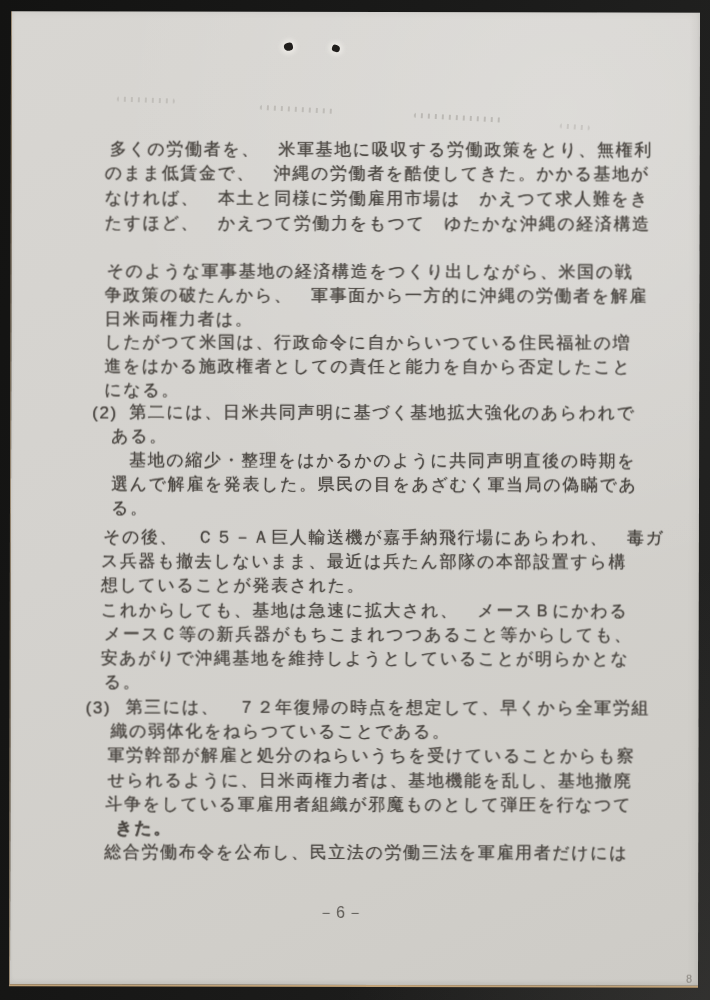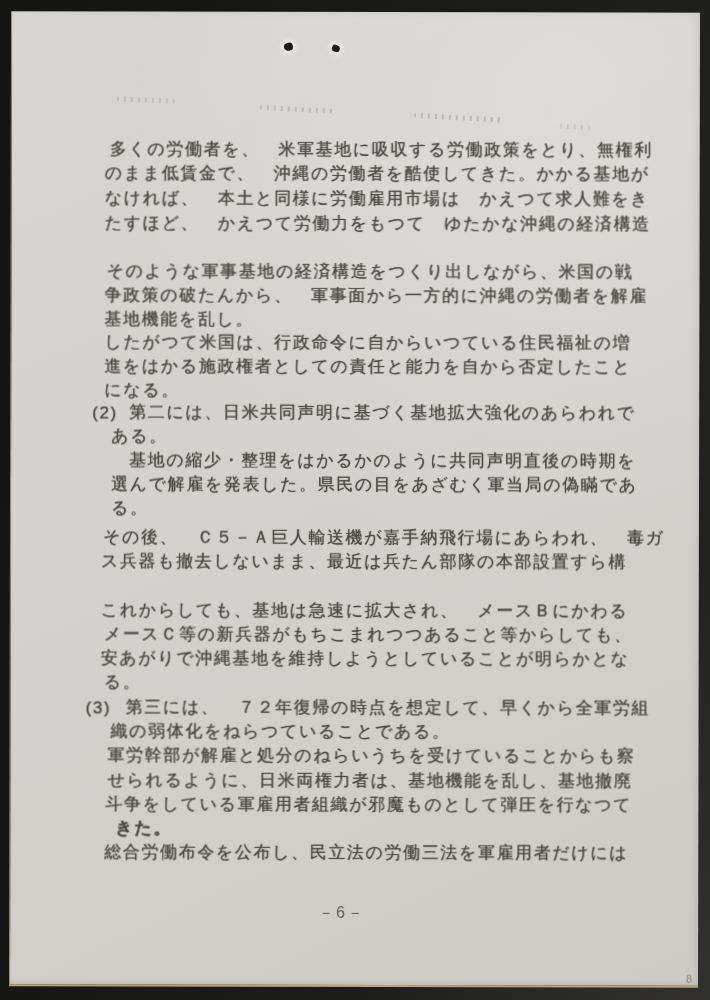--- a/index.html
+++ b/index.html
@@ -92,33 +92,34 @@
     <div class="smudge s2"></div>
     <div class="smudge s3"></div>
     <div class="smudge s4"></div>
 
     <div class="line" style="left:98px;  top:128px;">多くの労働者を、　米軍基地に吸収する労働政策をとり、無権利</div>
     <div class="line" style="left:93px;  top:152px;">のまま低賃金で、　沖縄の労働者を酷使してきた。かかる基地が</div>
     <div class="line" style="left:93px;  top:177px;">なければ、　本土と同様に労働雇用市場は　かえつて求人難をき</div>
     <div class="line" style="left:93px;  top:202px;">たすほど、　かえつて労働力をもつて　ゆたかな沖縄の経済構造</div>
     <div class="line" style="left:95px;  top:250px;">そのような軍事基地の経済構造をつくり出しながら、米国の戦</div>
     <div class="line" style="left:93px;  top:274px;">争政策の破たんから、　軍事面から一方的に沖縄の労働者を解雇</div>
-    <div class="line" style="left:93px;  top:298px;">基地機能を乱し。</div>
+    <div class="line" style="left:93px;  top:298px;">日米両権力者は。</div>
     <div class="line" style="left:93px;  top:321px;">したがつて米国は、行政命令に自からいつている住民福祉の増</div>
     <div class="line" style="left:93px;  top:345px;">進をはかる施政権者としての責任と能力を自から否定したこと</div>
     <div class="line" style="left:93px;  top:369px;">になる。</div>
 
     <div class="line marker" style="left:81px; top:392px;">(2)</div>
     <div class="line" style="left:118px; top:391px;">第二には、日米共同声明に基づく基地拡大強化のあらわれで</div>
     <div class="line" style="left:100px; top:415px;">ある。</div>
     <div class="line" style="left:118px; top:439px;">基地の縮少・整理をはかるかのように共同声明直後の時期を</div>
     <div class="line" style="left:100px; top:463px;">選んで解雇を発表した。県民の目をあざむく軍当局の偽瞞であ</div>
     <div class="line" style="left:100px; top:487px;">る。</div>
     <div class="line" style="left:92px;  top:516px;">その後、　Ｃ５－Ａ巨人輸送機が嘉手納飛行場にあらわれ、　毒ガ</div>
     <div class="line" style="left:90px;  top:540px;">ス兵器も撤去しないまま、最近は兵たん部隊の本部設置すら構</div>
+    <div class="line" style="left:90px;  top:564px;">想していることが発表された。</div>
     <div class="line" style="left:90px;  top:589px;">これからしても、基地は急速に拡大され、　メースＢにかわる</div>
     <div class="line" style="left:93px;  top:613px;">メースＣ等の新兵器がもちこまれつつあること等からしても、</div>
     <div class="line" style="left:90px;  top:637px;">安あがりで沖縄基地を維持しようとしていることが明らかとな</div>
     <div class="line" style="left:93px;  top:661px;">る。</div>
 
     <div class="line marker" style="left:75px; top:687px;">(3)</div>
     <div class="line" style="left:115px; top:686px;">第三には、　７２年復帰の時点を想定して、早くから全軍労組</div>
     <div class="line" style="left:100px; top:710px;text-align:right;">織の弱体化をねらつていることである。</div>
     <div class="line" style="left:97px;  top:734px;">軍労幹部が解雇と処分のねらいうちを受けていることからも察</div>
     <div class="line" style="left:97px;  top:759px;">せられるように、日米両権力者は、基地機能を乱し、基地撤廃</div>

